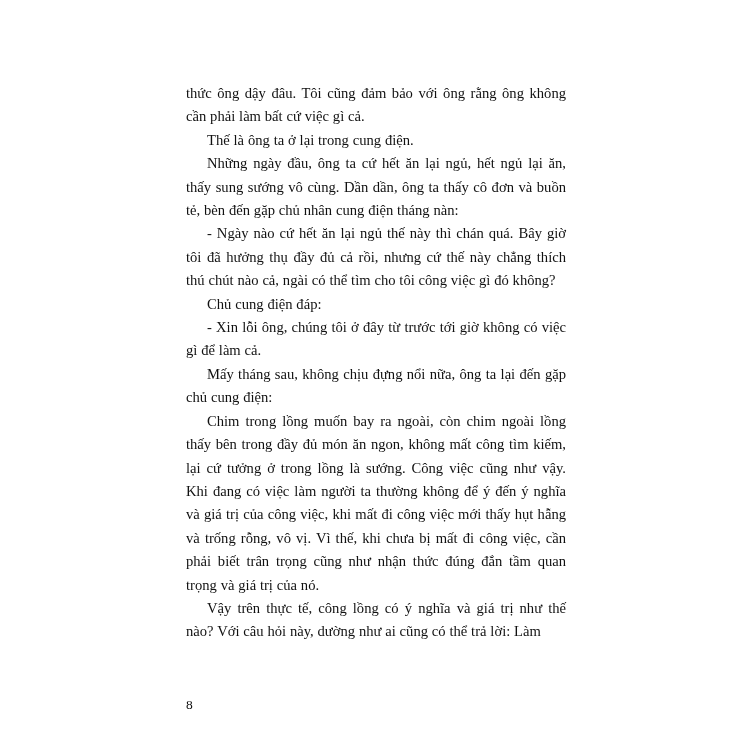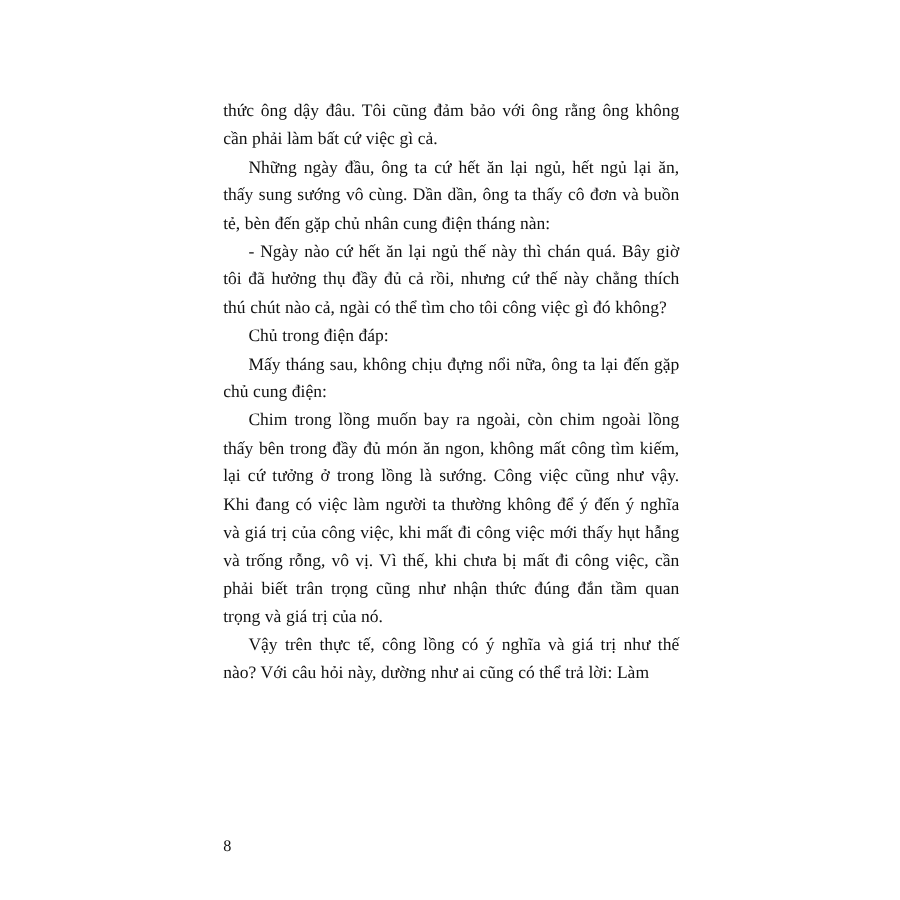--- a/index.html
+++ b/index.html
@@ -52,21 +52,23 @@
     line-height: 16px;
     color: #111111;
   }
 </style>
 </head>
 <body>
 
 <div class="page">
   <div class="text-column">
     <p class="para noindent">thức ông dậy đâu. Tôi cũng đảm bảo với ông rằng ông không cần phải làm bất cứ việc gì cả.</p>
+    <p class="para">Thế là ông ta ở lại trong cung điện.</p>
     <p class="para">Những ngày đầu, ông ta cứ hết ăn lại ngủ, hết ngủ lại ăn, thấy sung sướng vô cùng. Dần dần, ông ta thấy cô đơn và buồn tẻ, bèn đến gặp chủ nhân cung điện tháng nàn:</p>
     <p class="para dash">- Ngày nào cứ hết ăn lại ngủ thế này thì chán quá. Bây giờ tôi đã hưởng thụ đầy đủ cả rồi, nhưng cứ thế này chẳng thích thú chút nào cả, ngài có thể tìm cho tôi công việc gì đó không?</p>
-    <p class="para">Chủ trong điện đáp:</p>
+    <p class="para">Chủ cung điện đáp:</p>
+    <p class="para dash">- Xin lỗi ông, chúng tôi ở đây từ trước tới giờ không có việc gì để làm cả.</p>
     <p class="para">Mấy tháng sau, không chịu đựng nổi nữa, ông ta lại đến gặp chủ cung điện:</p>
     <p class="para">Chim trong lồng muốn bay ra ngoài, còn chim ngoài lồng thấy bên trong đầy đủ món ăn ngon, không mất công tìm kiếm, lại cứ tưởng ở trong lồng là sướng. Công việc cũng như vậy. Khi đang có việc làm người ta thường không để ý đến ý nghĩa và giá trị của công việc, khi mất đi công việc mới thấy hụt hẫng và trống rỗng, vô vị. Vì thế, khi chưa bị mất đi công việc, cần phải biết trân trọng cũng như nhận thức đúng đắn tầm quan trọng và giá trị của nó.</p>
     <p class="para">Vậy trên thực tế, công lồng có ý nghĩa và giá trị như thế nào? Với câu hỏi này, dường như ai cũng có thể trả lời: Làm</p>
   </div>
   <div class="page-number">8</div>
 </div>
 
 </body></html>

